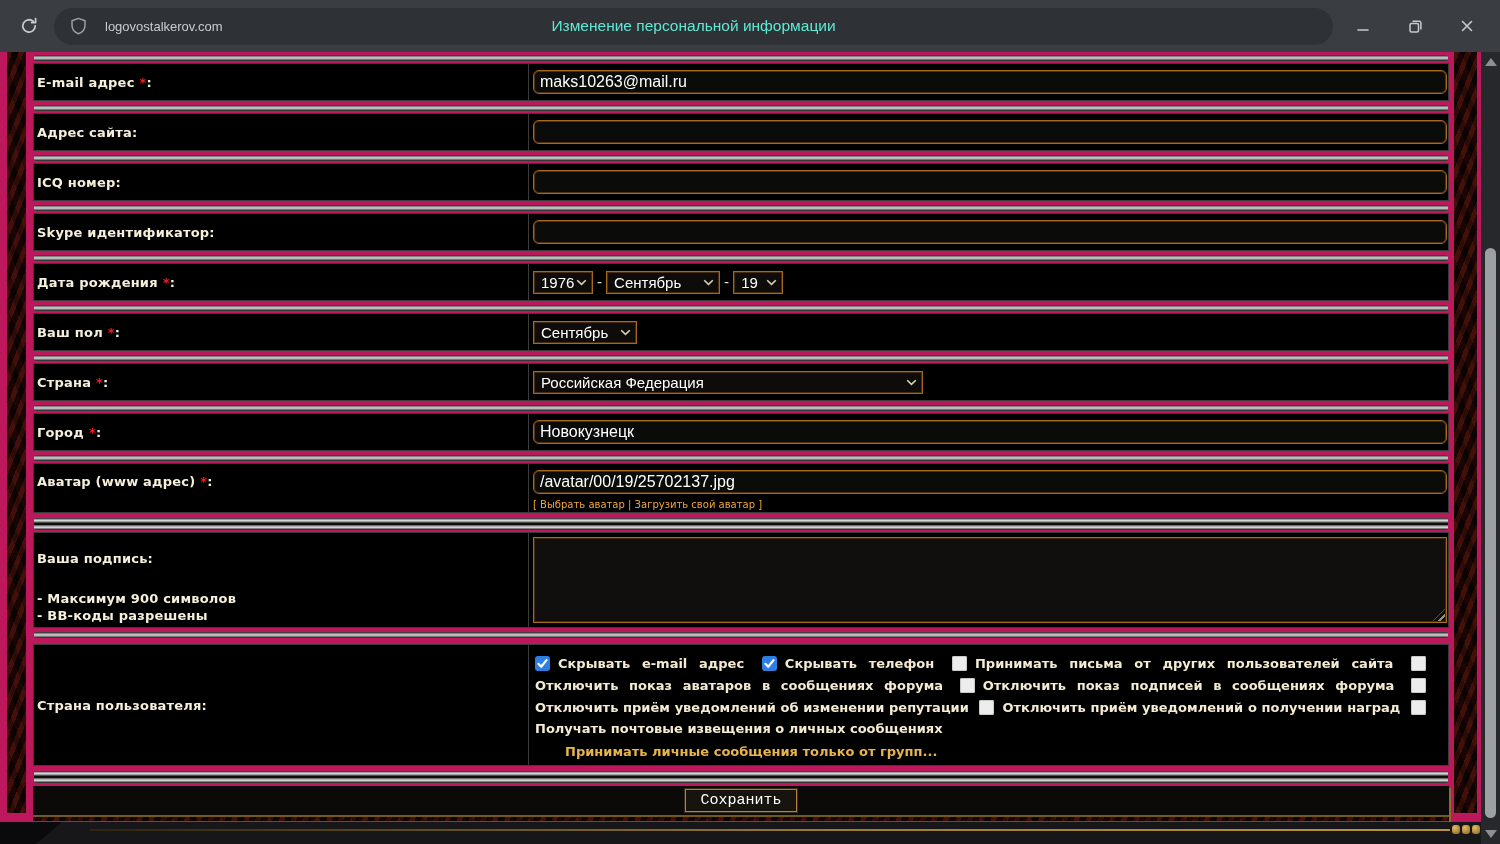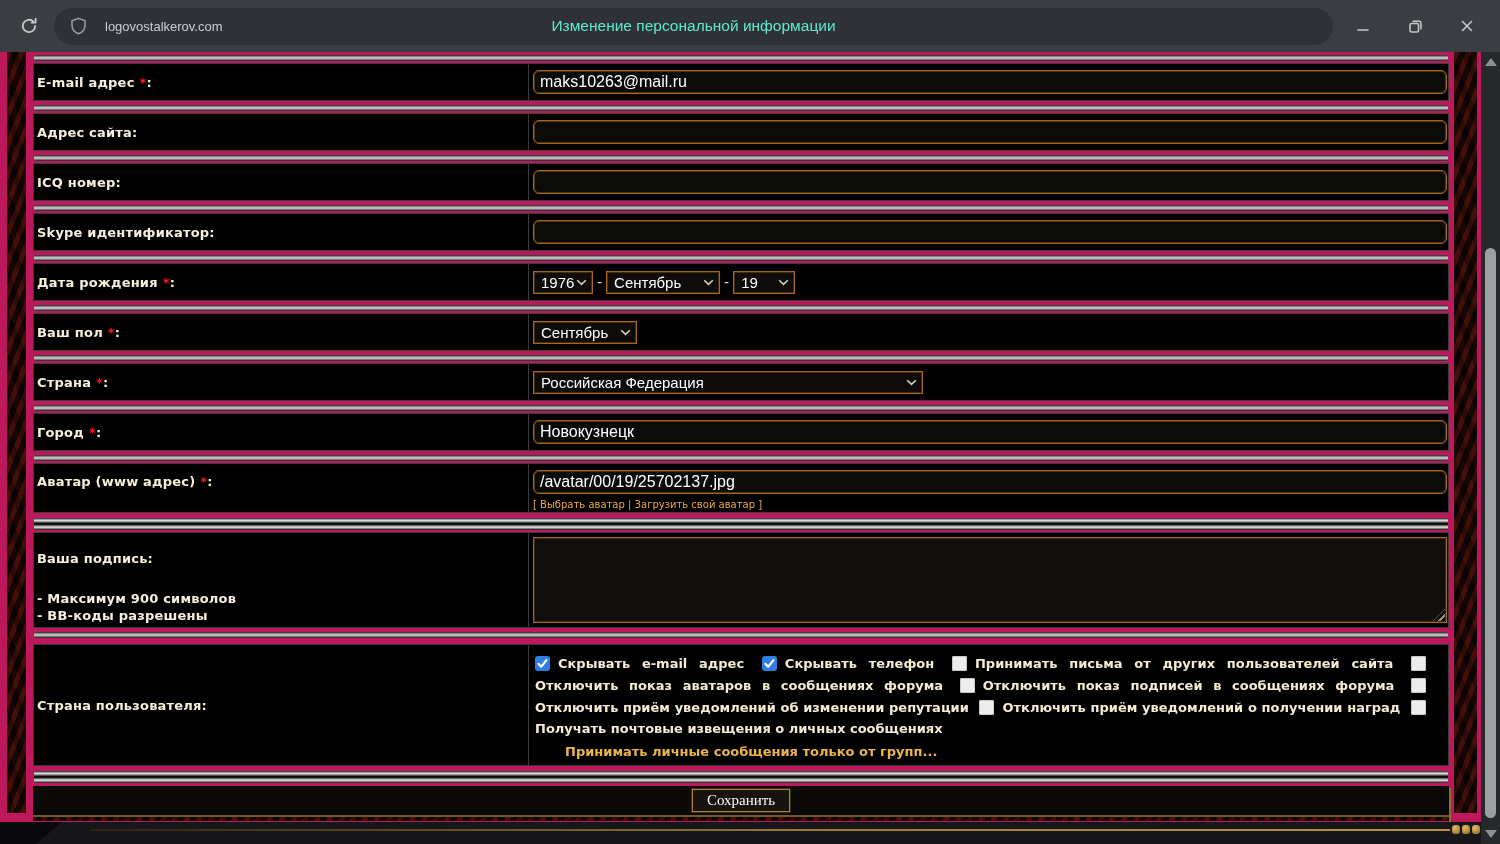--- a/index.html
+++ b/index.html
@@ -45,21 +45,21 @@
   .cell-label.block{display:block;padding-top:18px;}
   .cell-value{flex:1;display:flex;align-items:center;padding:2px 1px 2px 4px;box-sizing:border-box;min-width:0;}
   .cell-value.block{display:block;padding-top:6px;}
   .req{color:#ff1a1a;margin-left:5px;}
   .tinput{width:100%;height:24px;background:#0b0b0a;border:1px solid #a8671e;
     box-shadow:inset 0 0 0 1px #53300e;color:#fff;font-size:16px;
     font-family:"Liberation Sans",sans-serif;padding:0 6px;box-sizing:border-box;outline:none;border-radius:6px;}
   .selectbox{height:23px;background:#0d0c0a;border:1px solid #a8671e;box-shadow:inset 0 0 0 1px #4a2c0d;
     display:inline-flex;align-items:center;justify-content:space-between;color:#fff;font-size:15px;
     font-family:"Liberation Sans",sans-serif;padding:0 5px 0 7px;box-sizing:border-box;cursor:pointer;flex:0 0 auto;}
-  .w-year{width:60px}.w-month{width:114px}.w-day{width:62px}.w-gender{width:104px}.w-country{width:390px}
+  .w-year{width:60px}.w-month{width:114px}.w-day{width:50px}.w-gender{width:104px}.w-country{width:390px}
   .dash{color:#e8e3d2;margin:0 4px;font-size:14px;}
   .avatar-links{margin-top:5px;font-size:10px;font-weight:normal;color:#f0a63c;}
   .glink{color:#f0a63c;cursor:pointer;}
   .sig-notes{margin-top:24px;line-height:17px;}
   .ta-wrap{position:relative;margin:2px 0;}
   textarea.tarea{display:block;width:100%;height:86px;background:#100f0d;border:1px solid #a8671e;
     box-shadow:inset 0 0 0 1px #42280c;box-sizing:border-box;resize:none;outline:none;color:#fff;
     font-family:"Liberation Sans",sans-serif;font-size:14px;}
   .resize-grip{position:absolute;right:2px;bottom:2px;width:12px;height:12px;cursor:nwse-resize;
     background:repeating-linear-gradient(135deg,transparent 0 3px,#97907a 3px 4.5px);
@@ -68,21 +68,21 @@
   .opts{text-align:justify;color:#f4ebd2;font-size:13px;font-weight:bold;line-height:21.8px;padding-right:6px;}
   .cb{display:inline-block;width:15px;height:15px;vertical-align:-3px;margin-right:8px;border-radius:3px;cursor:pointer;}
   .cb.on{background:#2e7fe3;}
   .cb.off{background:#ededed;border-radius:2px;box-shadow:inset 0 0 0 1px #c9c9c9;}
   .cb svg{display:block;width:15px;height:15px;}
   .opt{margin-right:6px;}
   .group-link{margin:4px 0 0 30px;color:#e9b44a;font-size:13px;font-weight:bold;cursor:pointer;}
   .row.saverow{margin-top:3px;min-height:30px;height:31px;border:none;border-bottom:2px solid #6f5a24;
     background:#0b0a08;display:flex;align-items:center;justify-content:center;}
   .save-btn{background:#17140f;border:1px solid #b5803a;box-shadow:0 0 0 1px #3a2c12;color:#fff;
-    font-size:15px;font-family:Liberation Serif, serif;padding:2px 14px;cursor:pointer;}
+    font-size:15px;font-family:Liberation Mono, monospace;padding:2px 14px;cursor:pointer;}
   
   .footer{position:absolute;top:770px;left:0;width:1500px;height:22px;background:#0a0a0c;}
   .footer .band{position:absolute;left:36px;right:0;top:0;height:100%;background:#17171a;
     clip-path:polygon(26px 0,100% 0,100% 100%,0 100%);}
   .goldline{position:absolute;left:90px;width:1360px;top:7px;height:2px;
     background:linear-gradient(90deg,#2e2410,#9c7c35 55%,#b9933f);}
   .golddots{position:absolute;left:1452px;top:3px;display:flex;gap:2px;}
   .golddots i{width:8px;height:9px;border-radius:3px;background:radial-gradient(circle at 35% 30%,#e3bb64,#8a6424);}
   .vgold{position:absolute;left:1449px;top:736px;width:2px;height:42px;background:#8a6c2e;}
   

